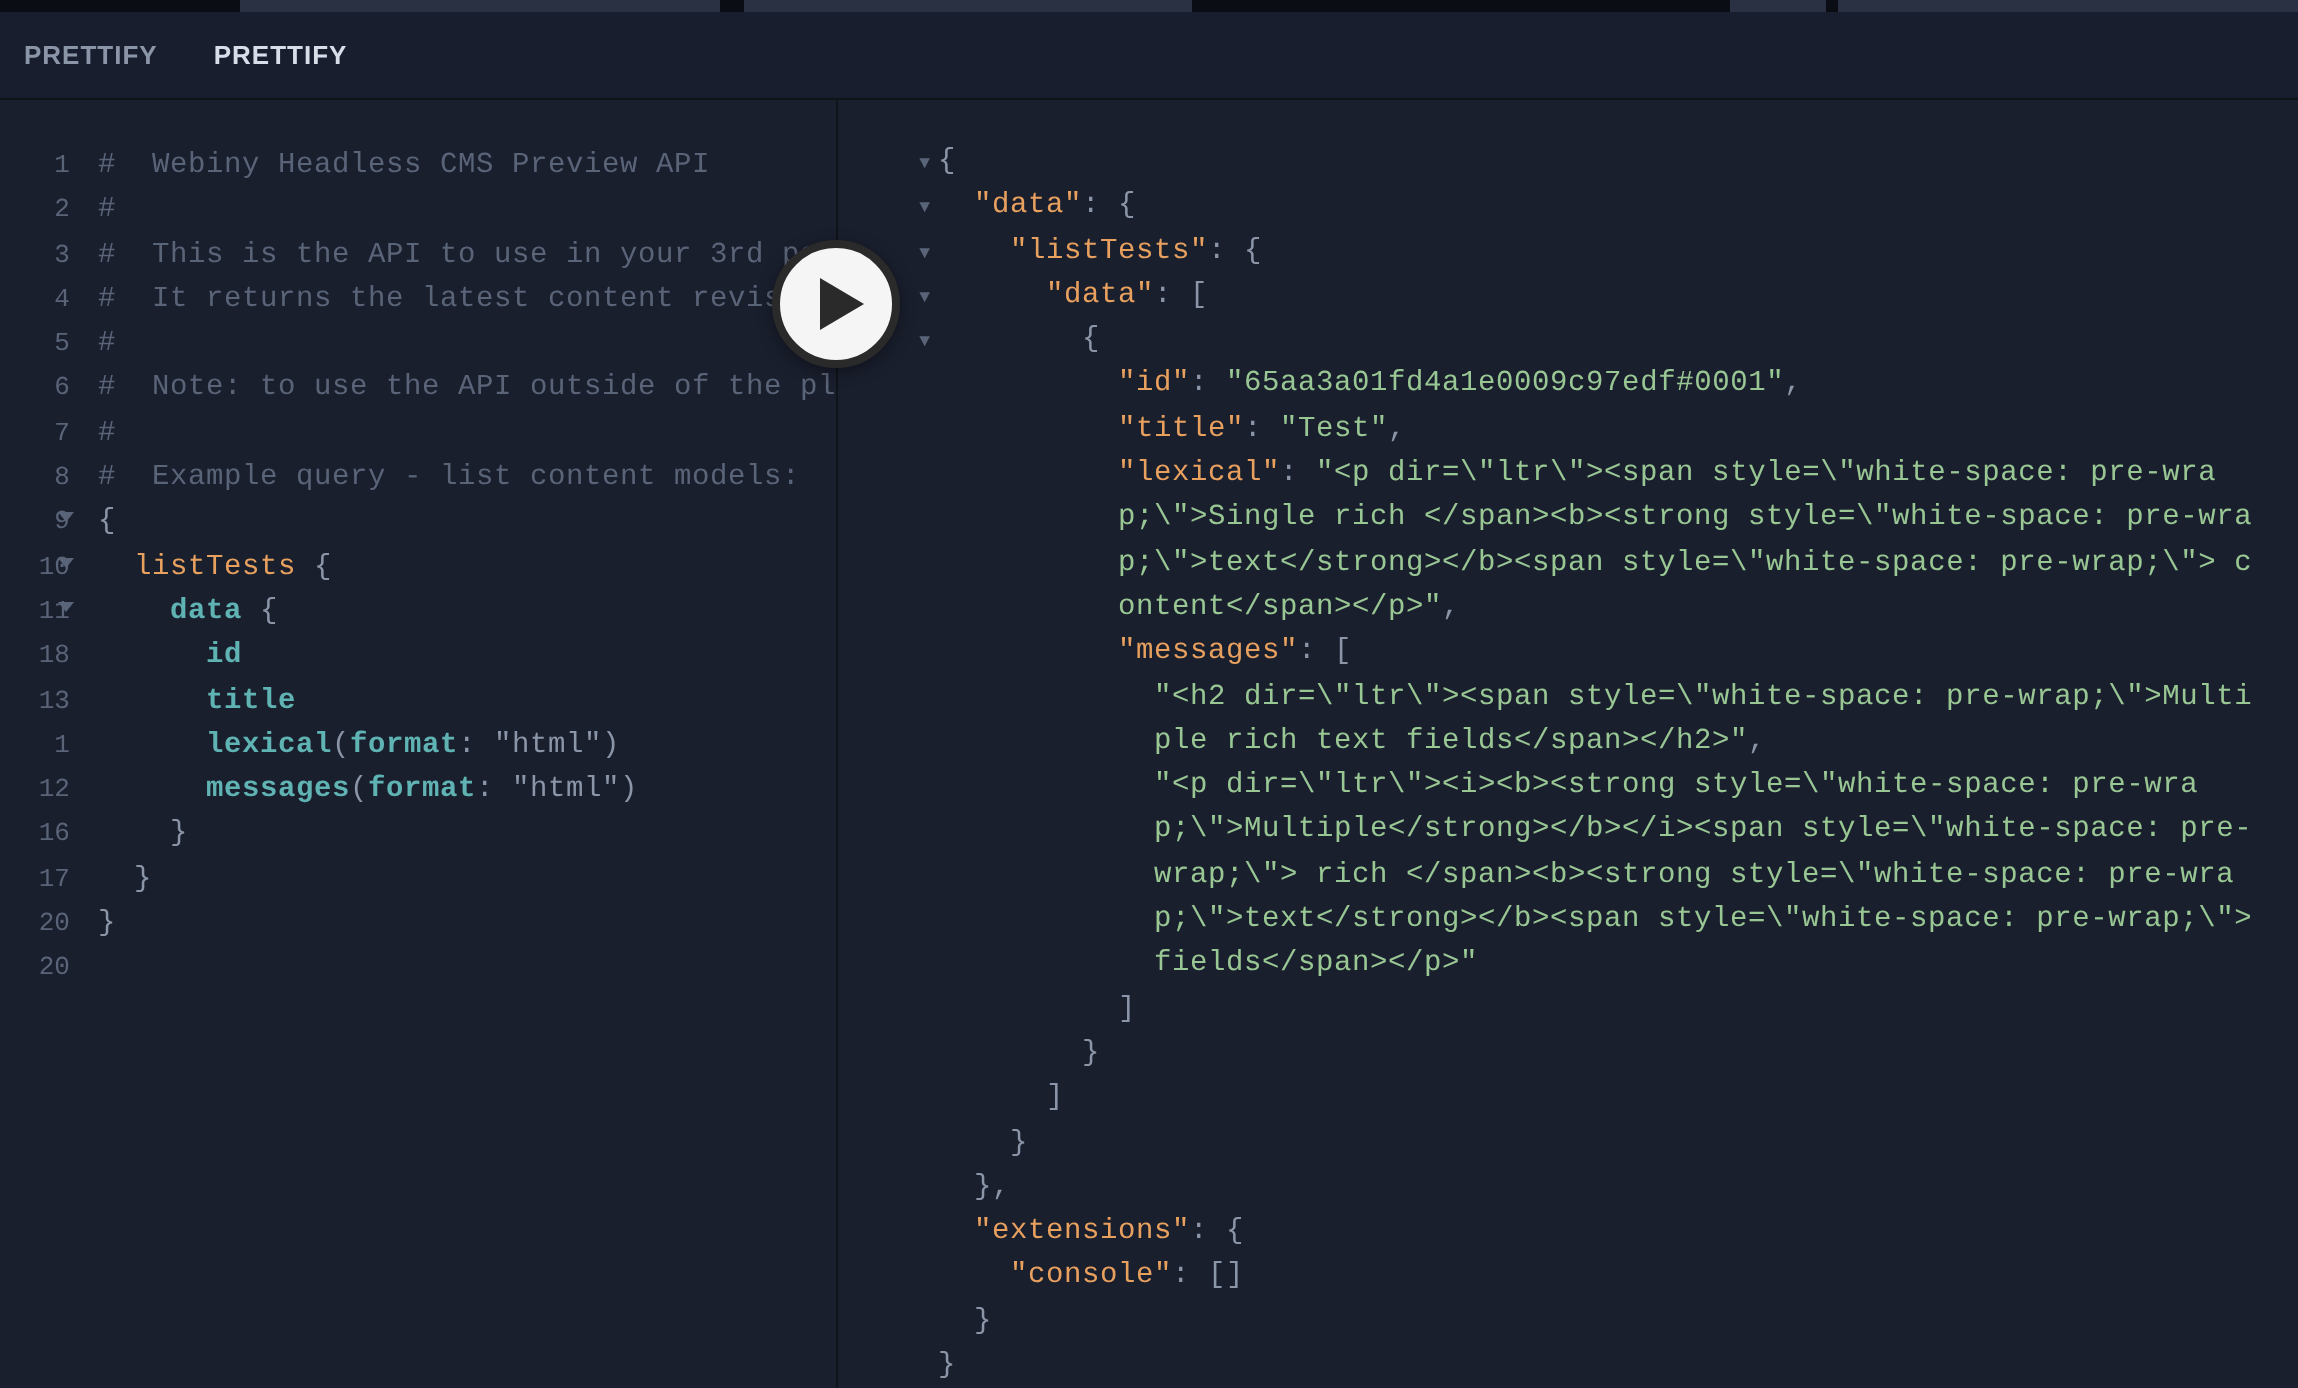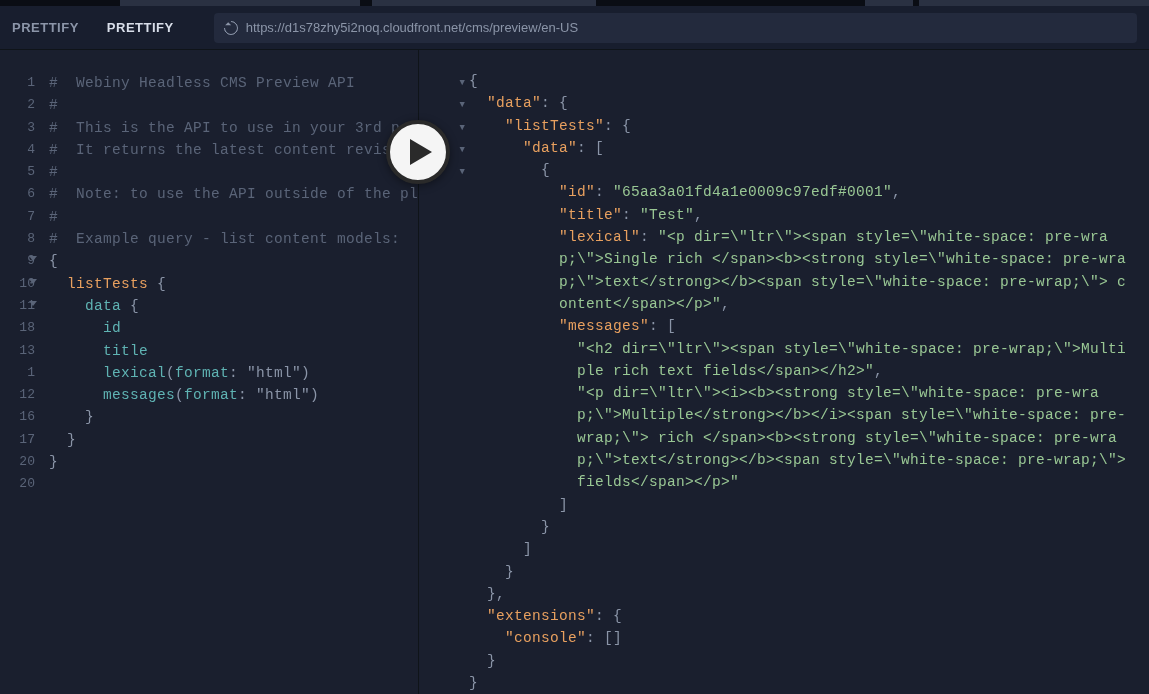--- a/index.html
+++ b/index.html
@@ -105,21 +105,21 @@
   flex: 1;
   padding-top: 22px;
   padding-left: 8px;
   line-height: 22.3px;
   font-size: 14.5px;
   white-space: pre;
   letter-spacing: 0.3px;
 }
 .code-line { height: 22.3px; }
 .comment { color: #5a6478; text-align: center; }
-.attr { color: #5fb3b3; }
+.attr { color: #5fb3b3; font-weight: bold; }
 .def { color: #e8a05f; text-align: center; }
 .punc { color: #8b95a8; }
 .play-btn {
   position: absolute;
   top: 70px;
   left: 386px;
   width: 64px;
   height: 64px;
   border-radius: 50%;
   background: #f5f5f5;
@@ -190,24 +190,20 @@
   <div class="top-tab light" style="width:224px"></div>
   <div class="top-tab dark" style="flex:1"></div>
   <div class="top-tab light" style="width:48px"></div>
   <div class="top-tab dark" style="width:6px"></div>
   <div class="top-tab light" style="width:230px"></div>
 </div>
 
 <div class="toolbar">
   <span class="toolbar-btn">PRETTIFY</span>
   <span class="toolbar-btn active">PRETTIFY</span>
-  <div class="url-bar">
-    <span class="reload-icon"></span>
-    <span>https://d1s78zhy5i2noq.cloudfront.net/cms/preview/en-US</span>
-  </div>
 </div>
 
 <div class="main">
   <div class="editor-pane">
     <div class="gutter">
       <div class="ln">1</div>
       <div class="ln">2</div>
       <div class="ln">3</div>
       <div class="ln">4</div>
       <div class="ln">5</div>

